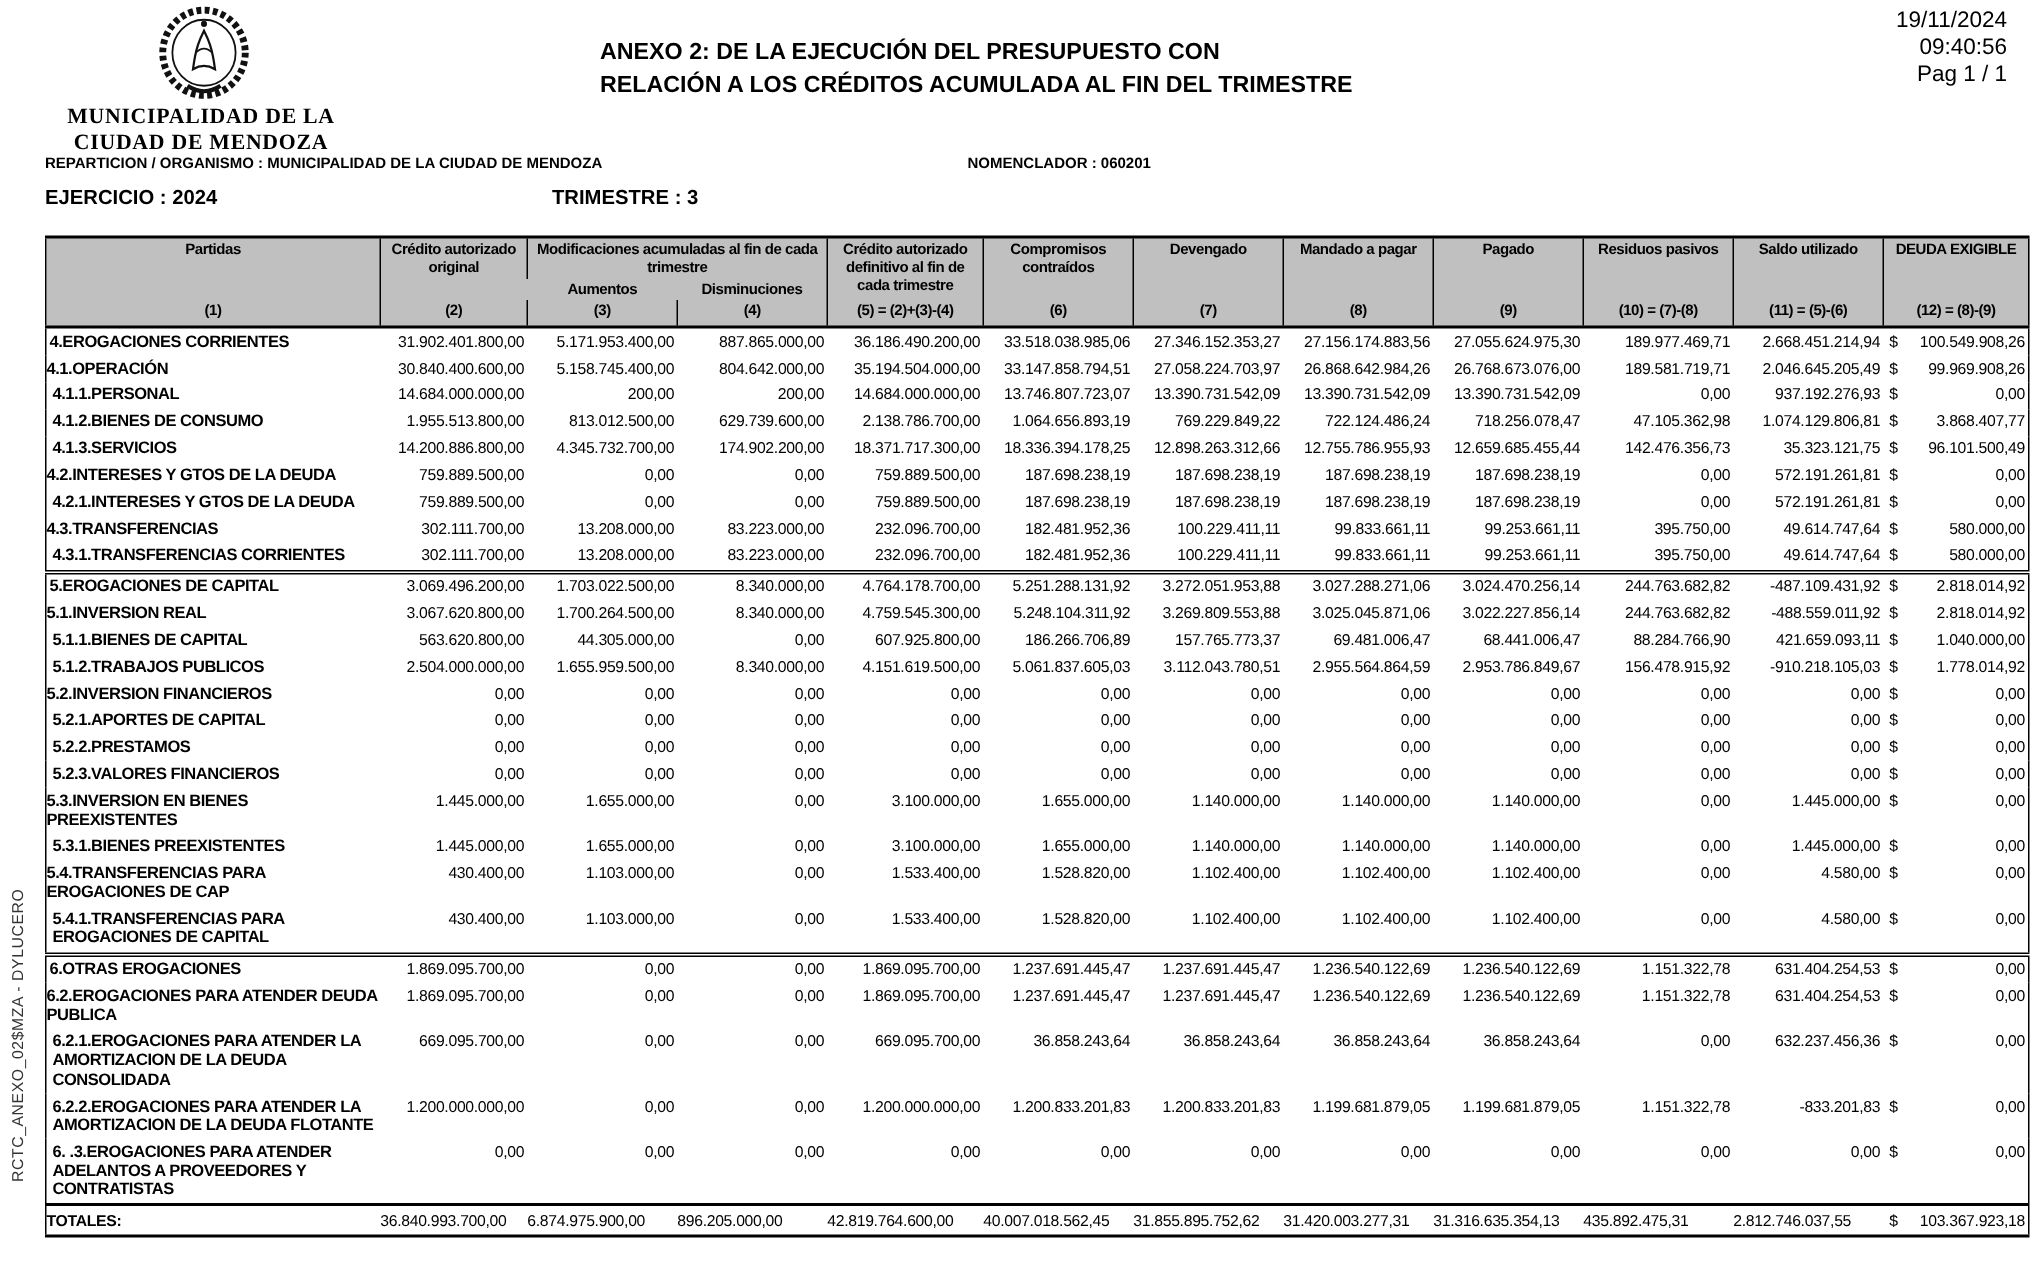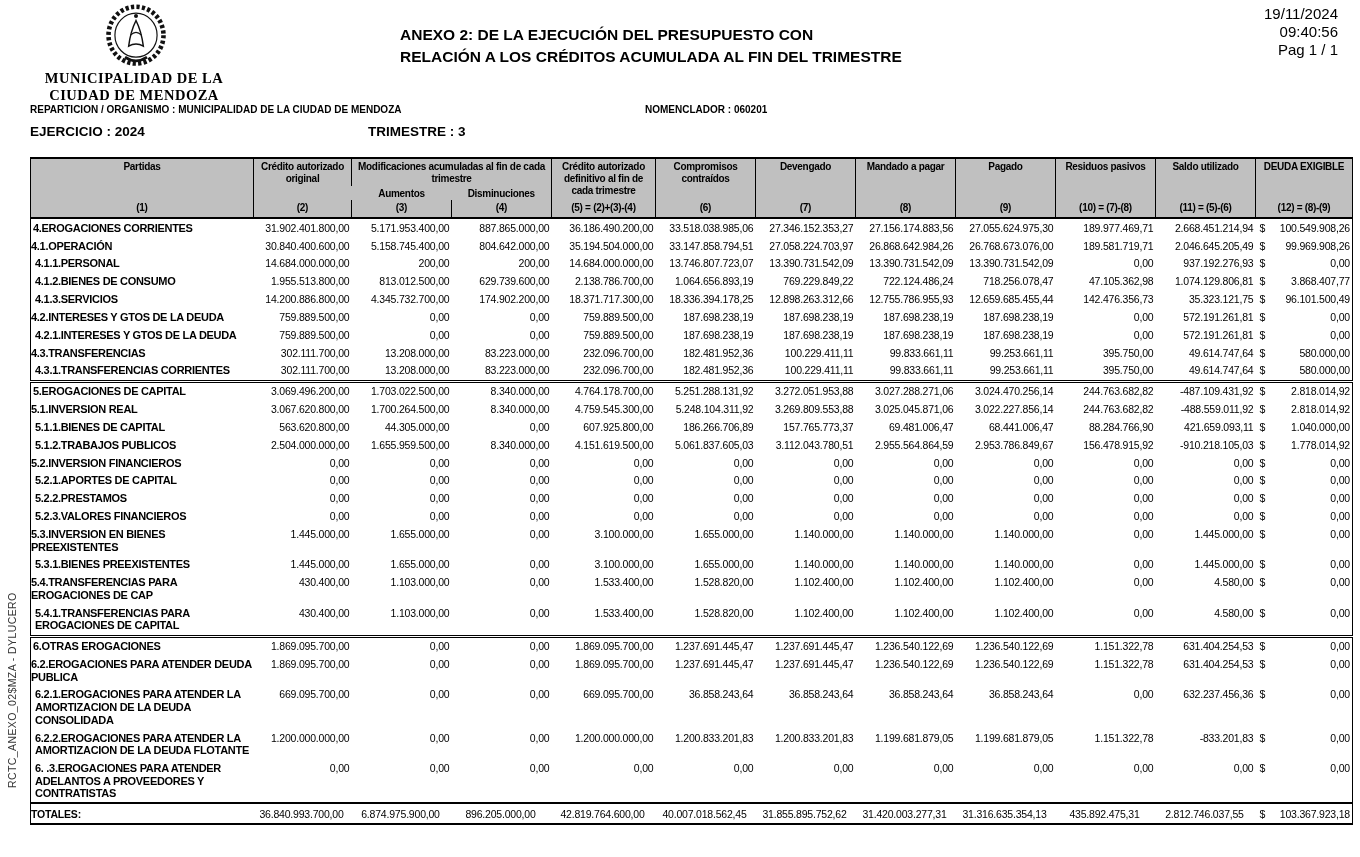--- a/index.html
+++ b/index.html
@@ -53,21 +53,21 @@
   }
   tbody td.lbl{font-weight:bold;text-align:left;white-space:normal;letter-spacing:-0.3px;font-size:11px;}
   tbody td.num{text-align:right;}
   td.deuda{padding-left:4px;}
   td.deuda .sym{float:left;}
   td.deuda .amt{float:right;}
   tr.section-start td{border-top:3px double #000;}
   tfoot td{
     font-size:10.5px;letter-spacing:-0.2px;white-space:nowrap;
     border-top:2px solid #000;border-bottom:2px solid #000;
-    padding:3.5px 2px 3.5px 0;text-align:center;vertical-align:top;
+    padding:3.5px 2px 3.5px 0;text-align:left;vertical-align:top;
   }
   tfoot td.lbl{font-weight:bold;text-align:left;padding-left:0;}
   .ind0{padding-left:2px;}
   .ind1{padding-left:0;}
   .ind2{padding-left:4px;}
 </style>
 </head>
 <body>
 
 <div class="logo-wrap">

